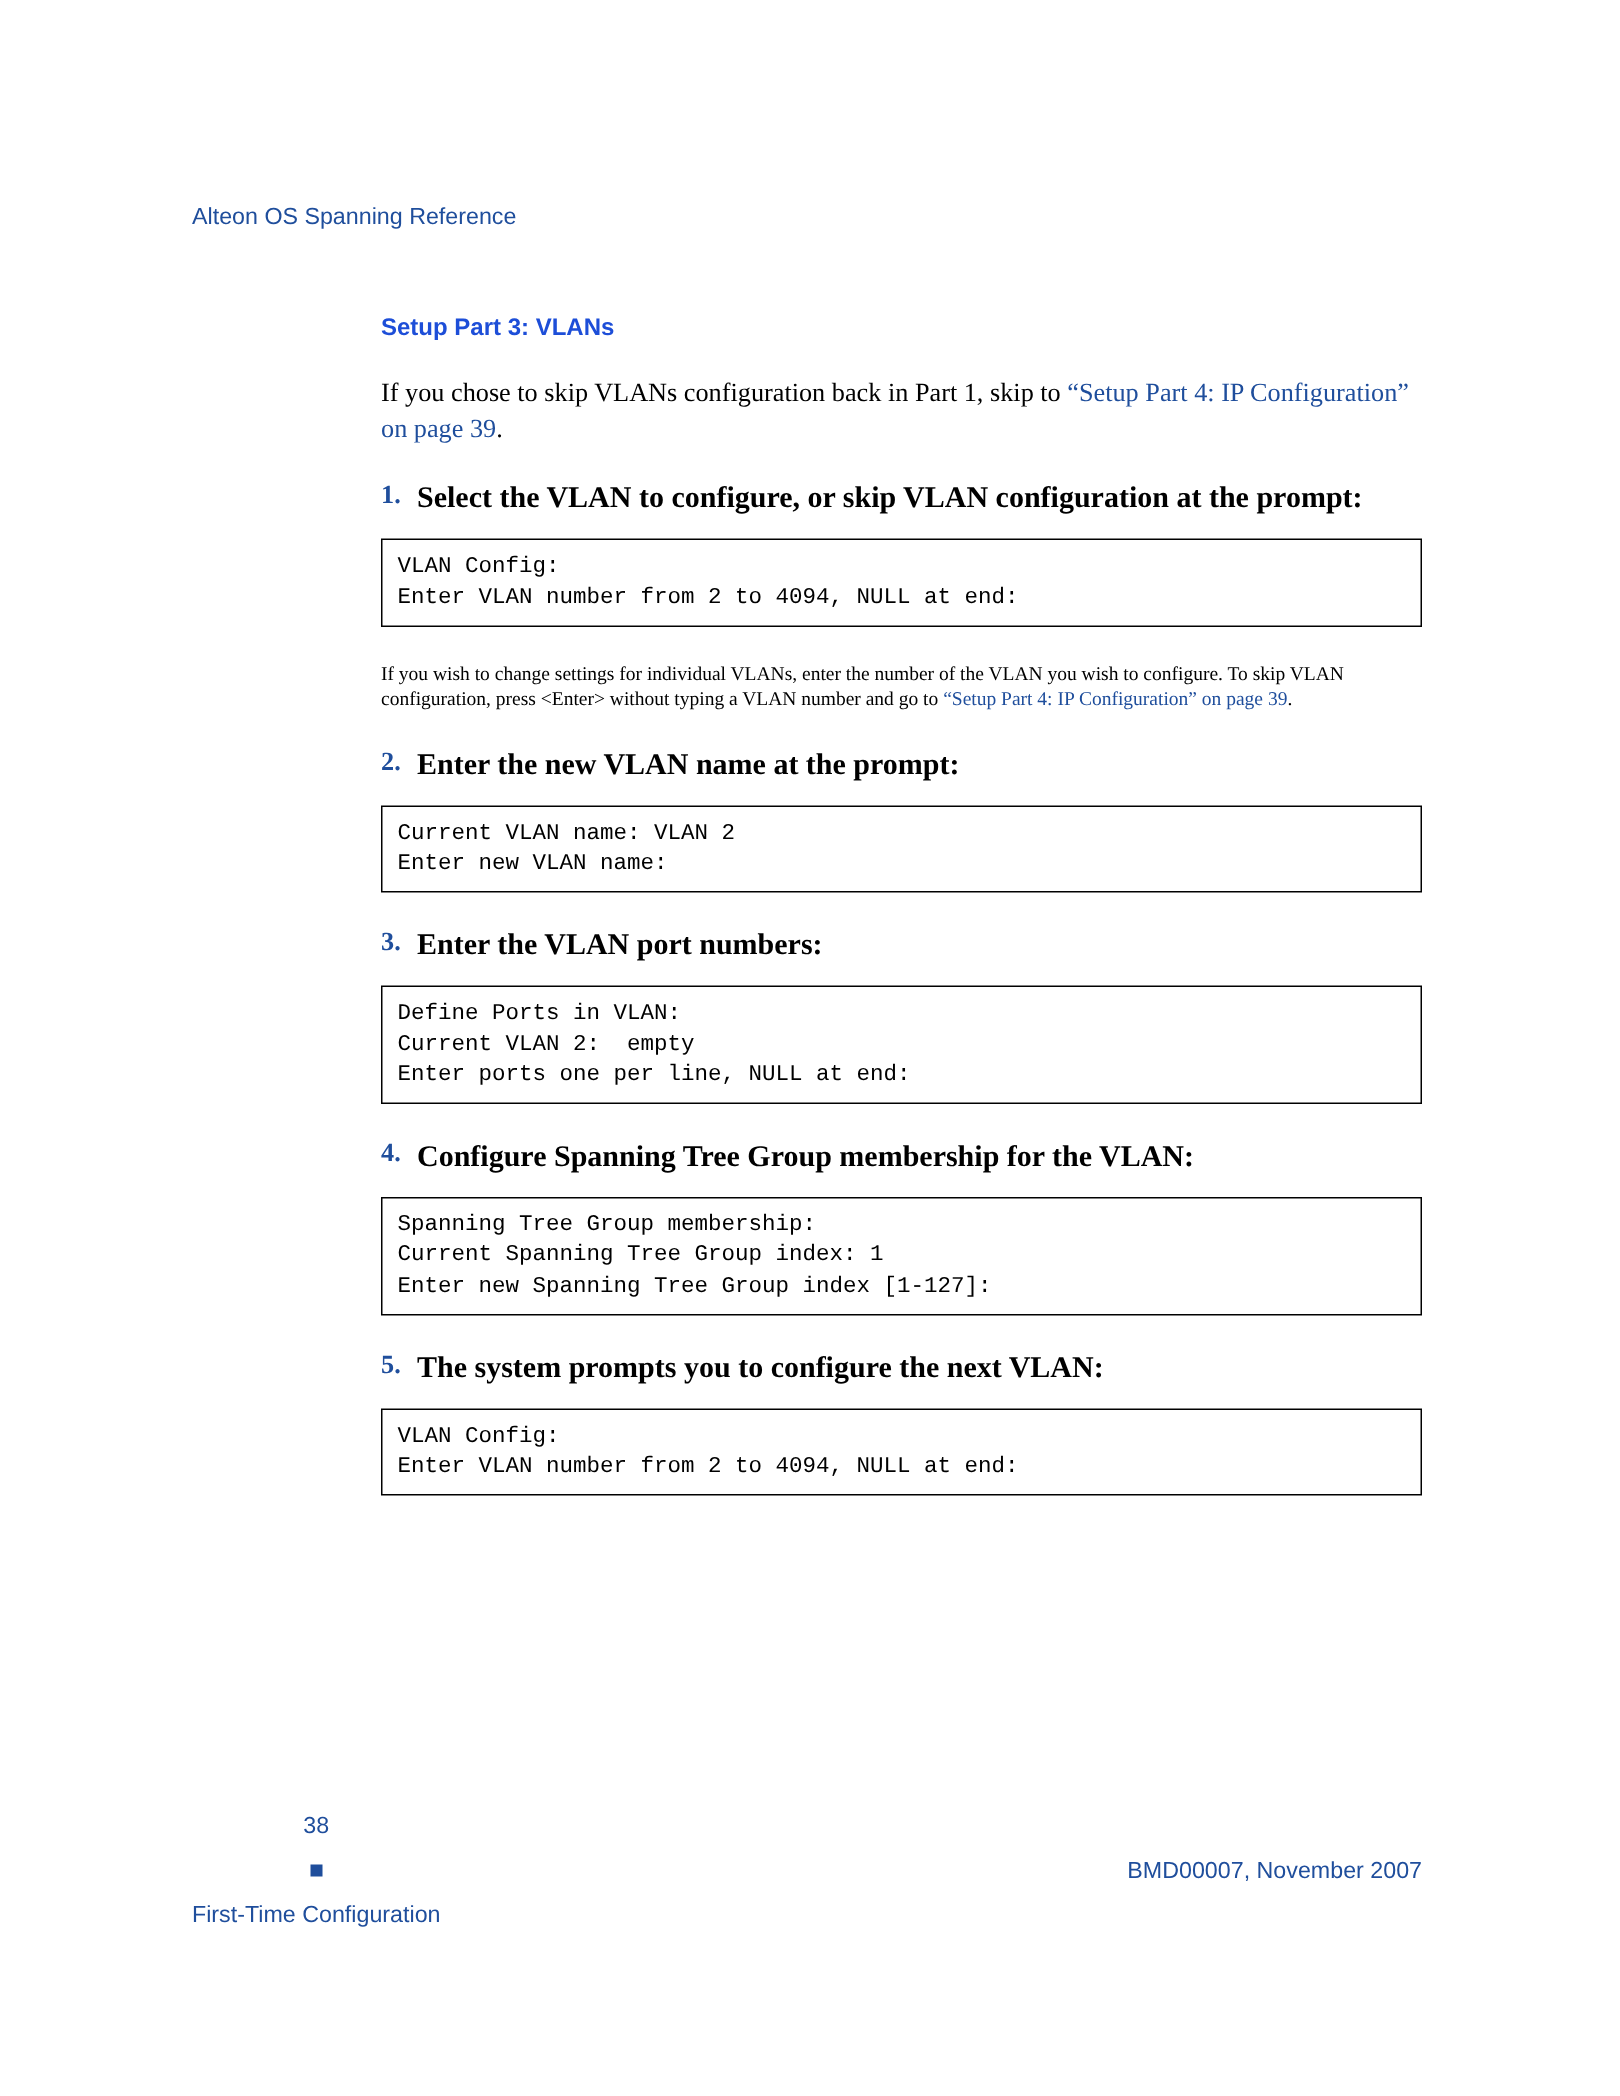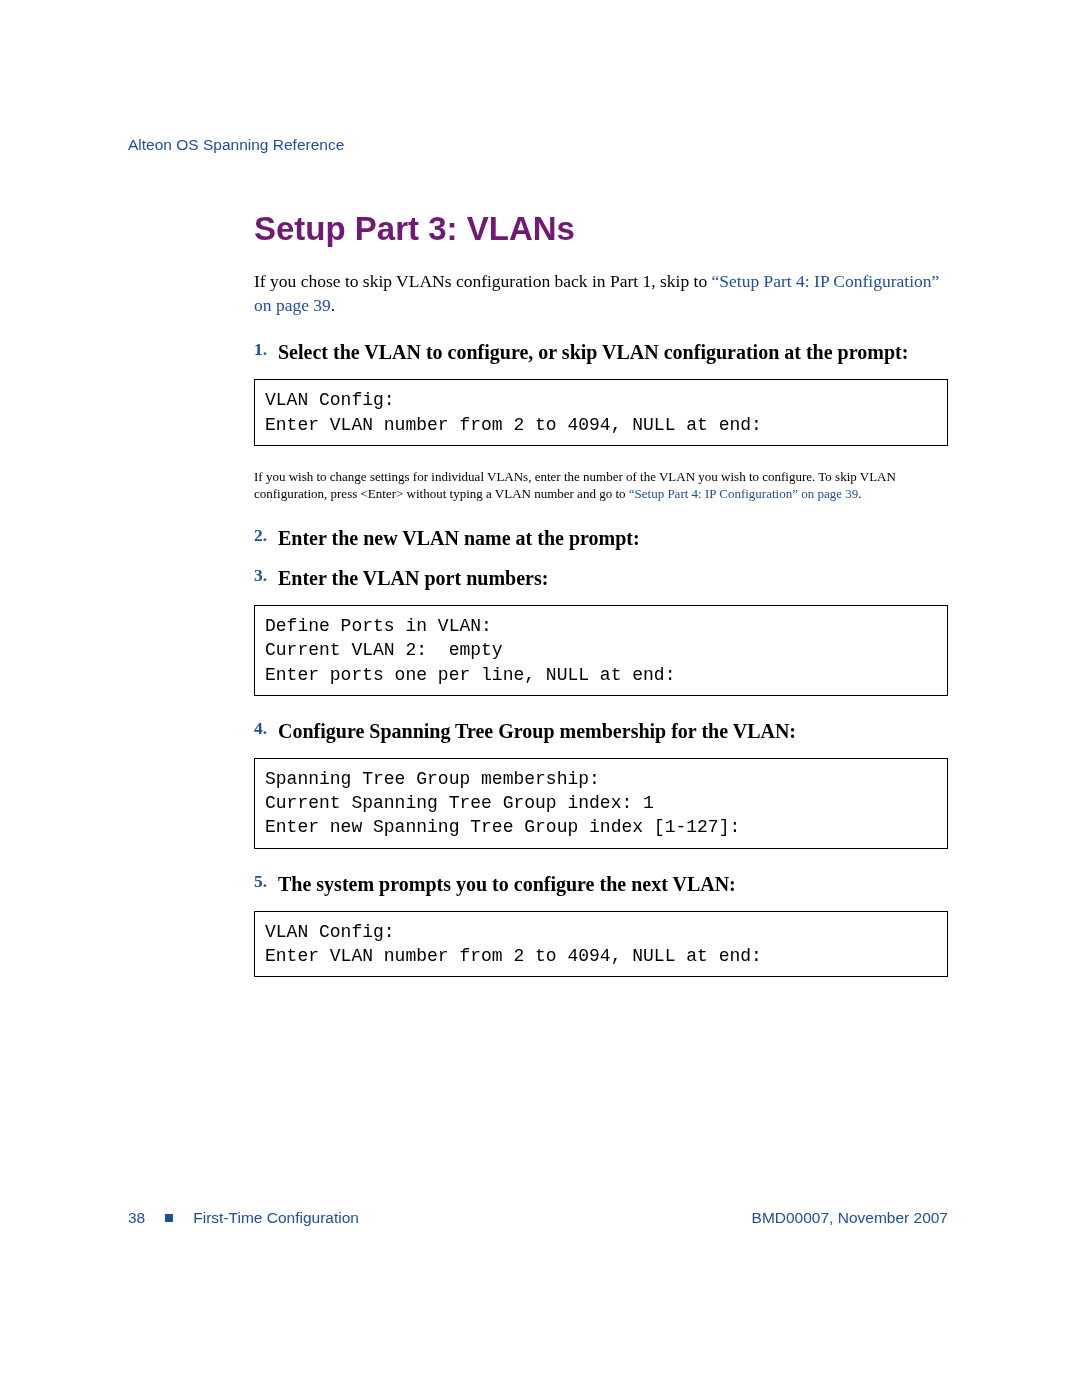--- a/index.html
+++ b/index.html
@@ -23,23 +23,23 @@
     font-size: 15.5px;
     color: #1f4e9c;
     margin-bottom: 56px;
   }
   .body-col {
     margin-left: 126px;
     width: 694px;
   }
   .section-title {
     font-family: "Segoe UI", "Myriad Pro", Arial, sans-serif;
-    font-size: 33px;
+    font-size: 16px;
     font-weight: 700;
-    color: #701a75;
+    color: #1d4ed8;
     margin: 0 0 22px 0;
   }
   .para {
     font-size: 17.5px;
     line-height: 1.35;
     margin: 0 0 22px 0;
   }
   .xref {
     color: #1f4e9c;
   }
@@ -57,21 +57,21 @@
   .step-text {
     font-weight: 700;
     font-size: 20px;
     color: #000;
     line-height: 1.3;
   }
   .codebox {
     border: 1px solid #000;
     padding: 8px 20px 8px 10px;
     font-family: "Courier New", Courier, monospace;
-    font-size: 18px;
+    font-size: 15px;
     line-height: 1.35;
     white-space: pre;
     margin: 0 0 22px 0;
   }
   .after-code-para {
     font-size: 13px;
     line-height: 1.35;
     margin: 0 0 22px 0;
   }
   .footer {
@@ -79,21 +79,21 @@
     left: 128px;
     top: 1209px;
     width: 820px;
     display: flex;
     justify-content: space-between;
     font-family: "Segoe UI", "Myriad Pro", Arial, sans-serif;
     font-size: 15.5px;
     color: #1f4e9c;
     align-items: center;
   }
-  .footer-left { display: flex; align-items: center; gap: 16px; }
+  .footer-left { display: flex; align-items: center; gap: 16px; flex-direction: column; }
   .footer-pagenum { color: #1f4e9c; }
   .footer-square {
     width: 8px; height: 8px; background: #1f4e9c; display: inline-block;
     margin: 0 4px 1px 4px;
   }
 </style>
 </head>
 <body>
 
 <div class="page">
@@ -115,20 +115,22 @@
     <div class="codebox">VLAN Config:
 Enter VLAN number from 2 to 4094, NULL at end:</div>
     <p class="after-code-para">
       <span>If you wish to change settings for individual VLANs, enter the number of the VLAN you wish to configure. To skip VLAN configuration, press &lt;Enter&gt; without typing a VLAN number and go to </span><span class="xref">“Setup Part 4: IP Configuration” on page 39</span><span>.</span>
     </p>
 
     <div class="step">
       <div class="step-num">2.</div>
       <div class="step-text">Enter the new VLAN name at the prompt:</div>
     </div>
+    <div class="codebox">Current VLAN name: VLAN 2
+Enter new VLAN name:</div>
 
     <div class="step">
       <div class="step-num">3.</div>
       <div class="step-text">Enter the VLAN port numbers:</div>
     </div>
     <div class="codebox">Define Ports in VLAN:
 Current VLAN 2:  empty
 Enter ports one per line, NULL at end:</div>
 
     <div class="step">

